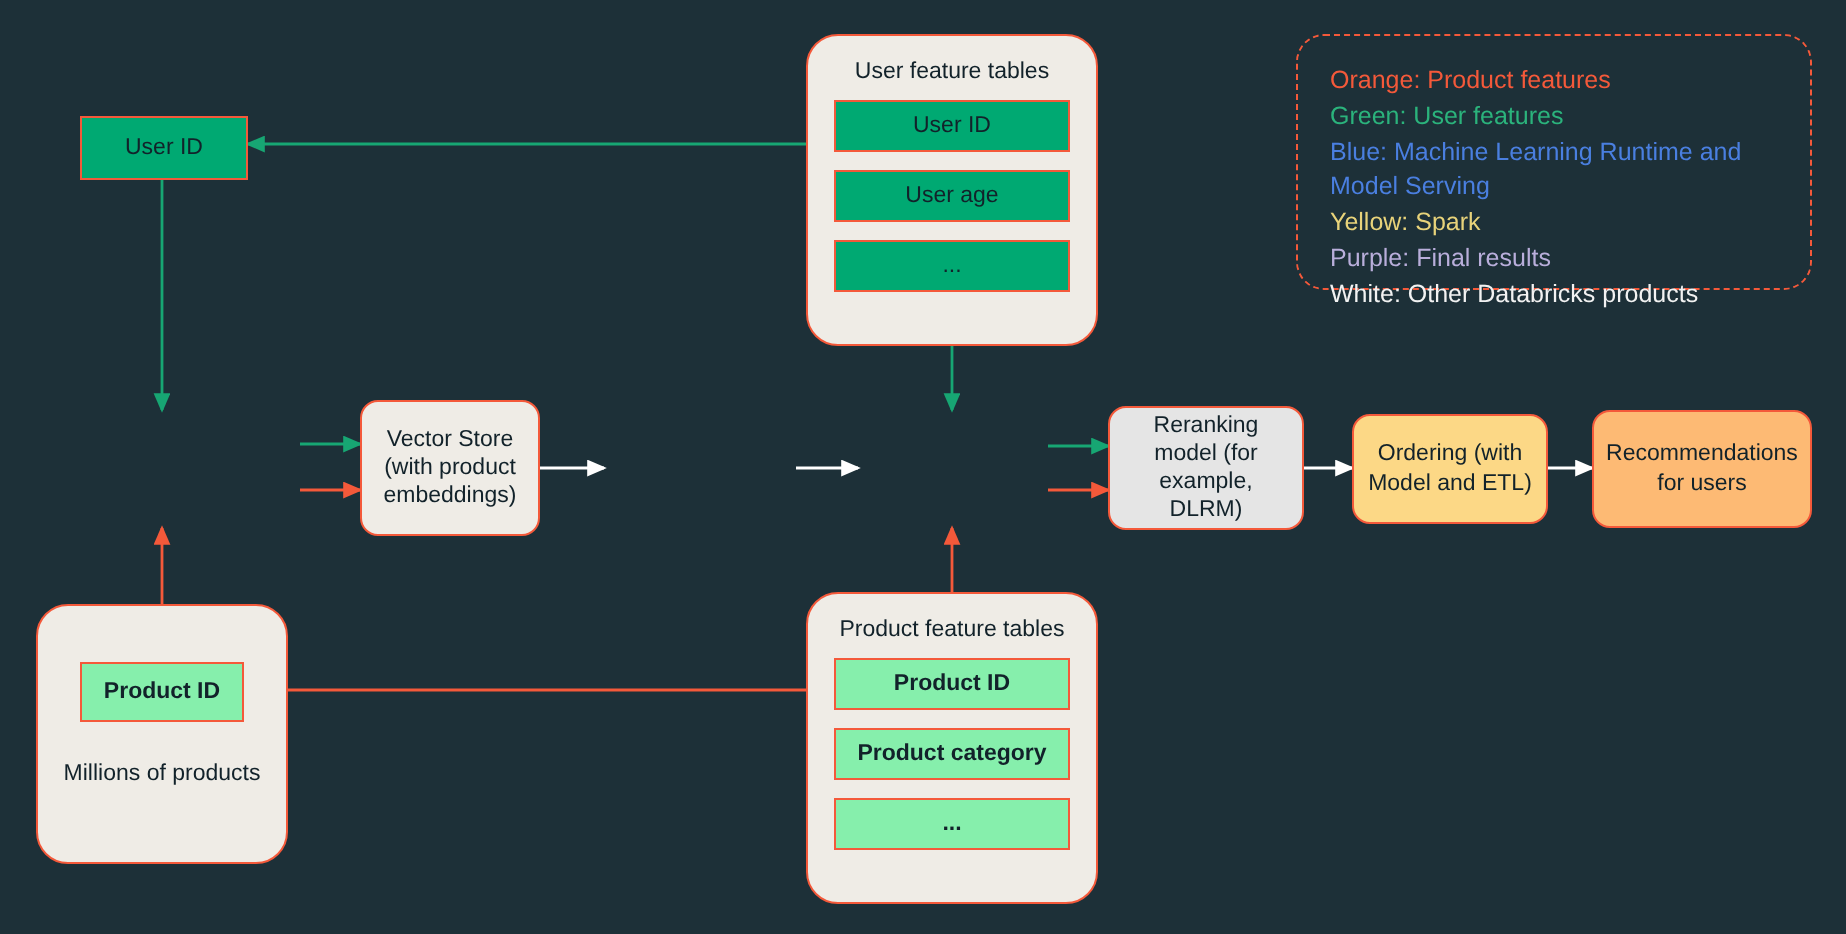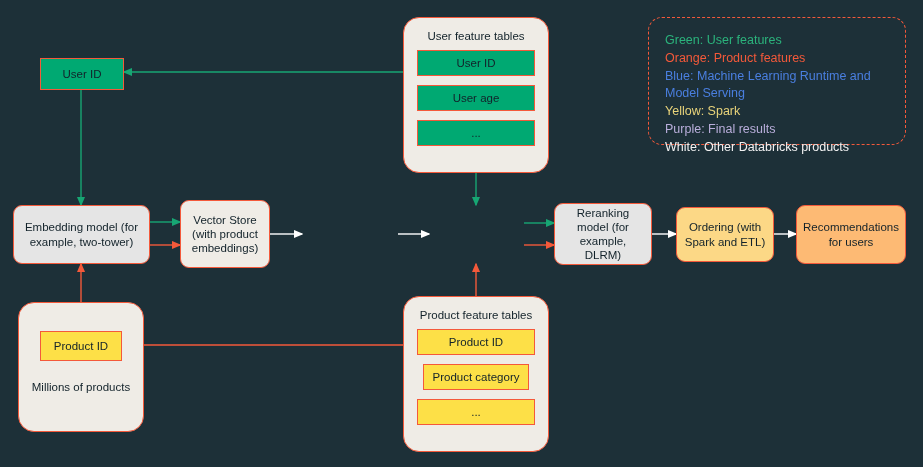--- a/index.html
+++ b/index.html
@@ -47,21 +47,21 @@
     text-align:center;
   }
   .chip{
     box-sizing:border-box;
     border:1.5px solid #f4593a;
     display:flex;align-items:center;justify-content:center;
     font-size:11.5px;color:#12222a;
     margin-bottom:9px;
   }
   .chip.green{background:#00a972;}
-  .chip.orange{background:#fde047;}
+  .chip.orange{background:#86efac;font-weight:bold;}
 
   
   .chip-abs{
     position:absolute;z-index:2;box-sizing:border-box;
     border:1.5px solid #f4593a;
     display:flex;align-items:center;justify-content:center;
     font-size:11.5px;color:#12222a;
   }
 
   .card-caption{
@@ -158,52 +158,49 @@
       <span>Product ID</span>
     </div>
     <div class="card-caption">Millions of products</div>
   </div>
 
   <div class="card" style="left:403px;top:296px;width:146px;height:156px;">
     <div class="card-title">Product feature tables</div>
     <div class="chip orange" style="width:118px;height:26px;">
       <span>Product ID</span>
     </div>
-    <div class="chip orange" style="width:106px;height:26px;">
+    <div class="chip orange" style="width:118px;height:26px;">
       <span>Product category</span>
     </div>
     <div class="chip orange" style="width:118px;height:26px;">
       <span>...</span>
     </div>
   </div>
 
-  <div class="node proc blue" style="left:13px;top:205px;width:137px;height:59px;">
-    <span>Embedding model (for example, two-tower)</span>
-  </div>
 
   <div class="node proc white" style="left:180px;top:200px;width:90px;height:68px;">
     <span>Vector Store (with product embeddings)</span>
   </div>
 
 
 
   <div class="node proc blue" style="left:554px;top:203px;width:98px;height:62px;">
     <span>Reranking model (for example, DLRM)</span>
   </div>
 
   <div class="node proc yellow" style="left:676px;top:207px;width:98px;height:55px;">
-    <span>Ordering (with Spark and ETL)</span>
+    <span>Ordering (with Model and ETL)</span>
   </div>
 
   <div class="node proc purple" style="left:796px;top:205px;width:110px;height:59px;">
     <span>Recommendations for users</span>
   </div>
 
   <div class="legend" style="left:648px;top:17px;width:258px;height:128px;">
+    <div class="legend-line lg-orange">Orange: Product features</div>
     <div class="legend-line lg-green">Green: User features</div>
-    <div class="legend-line lg-orange">Orange: Product features</div>
     <div class="legend-line lg-blue">Blue: Machine Learning Runtime and Model Serving</div>
     <div class="legend-line lg-yellow">Yellow: Spark</div>
     <div class="legend-line lg-purple">Purple: Final results</div>
     <div class="legend-line lg-white">White: Other Databricks products</div>
   </div>
 
 </div>
 
 </body></html>

